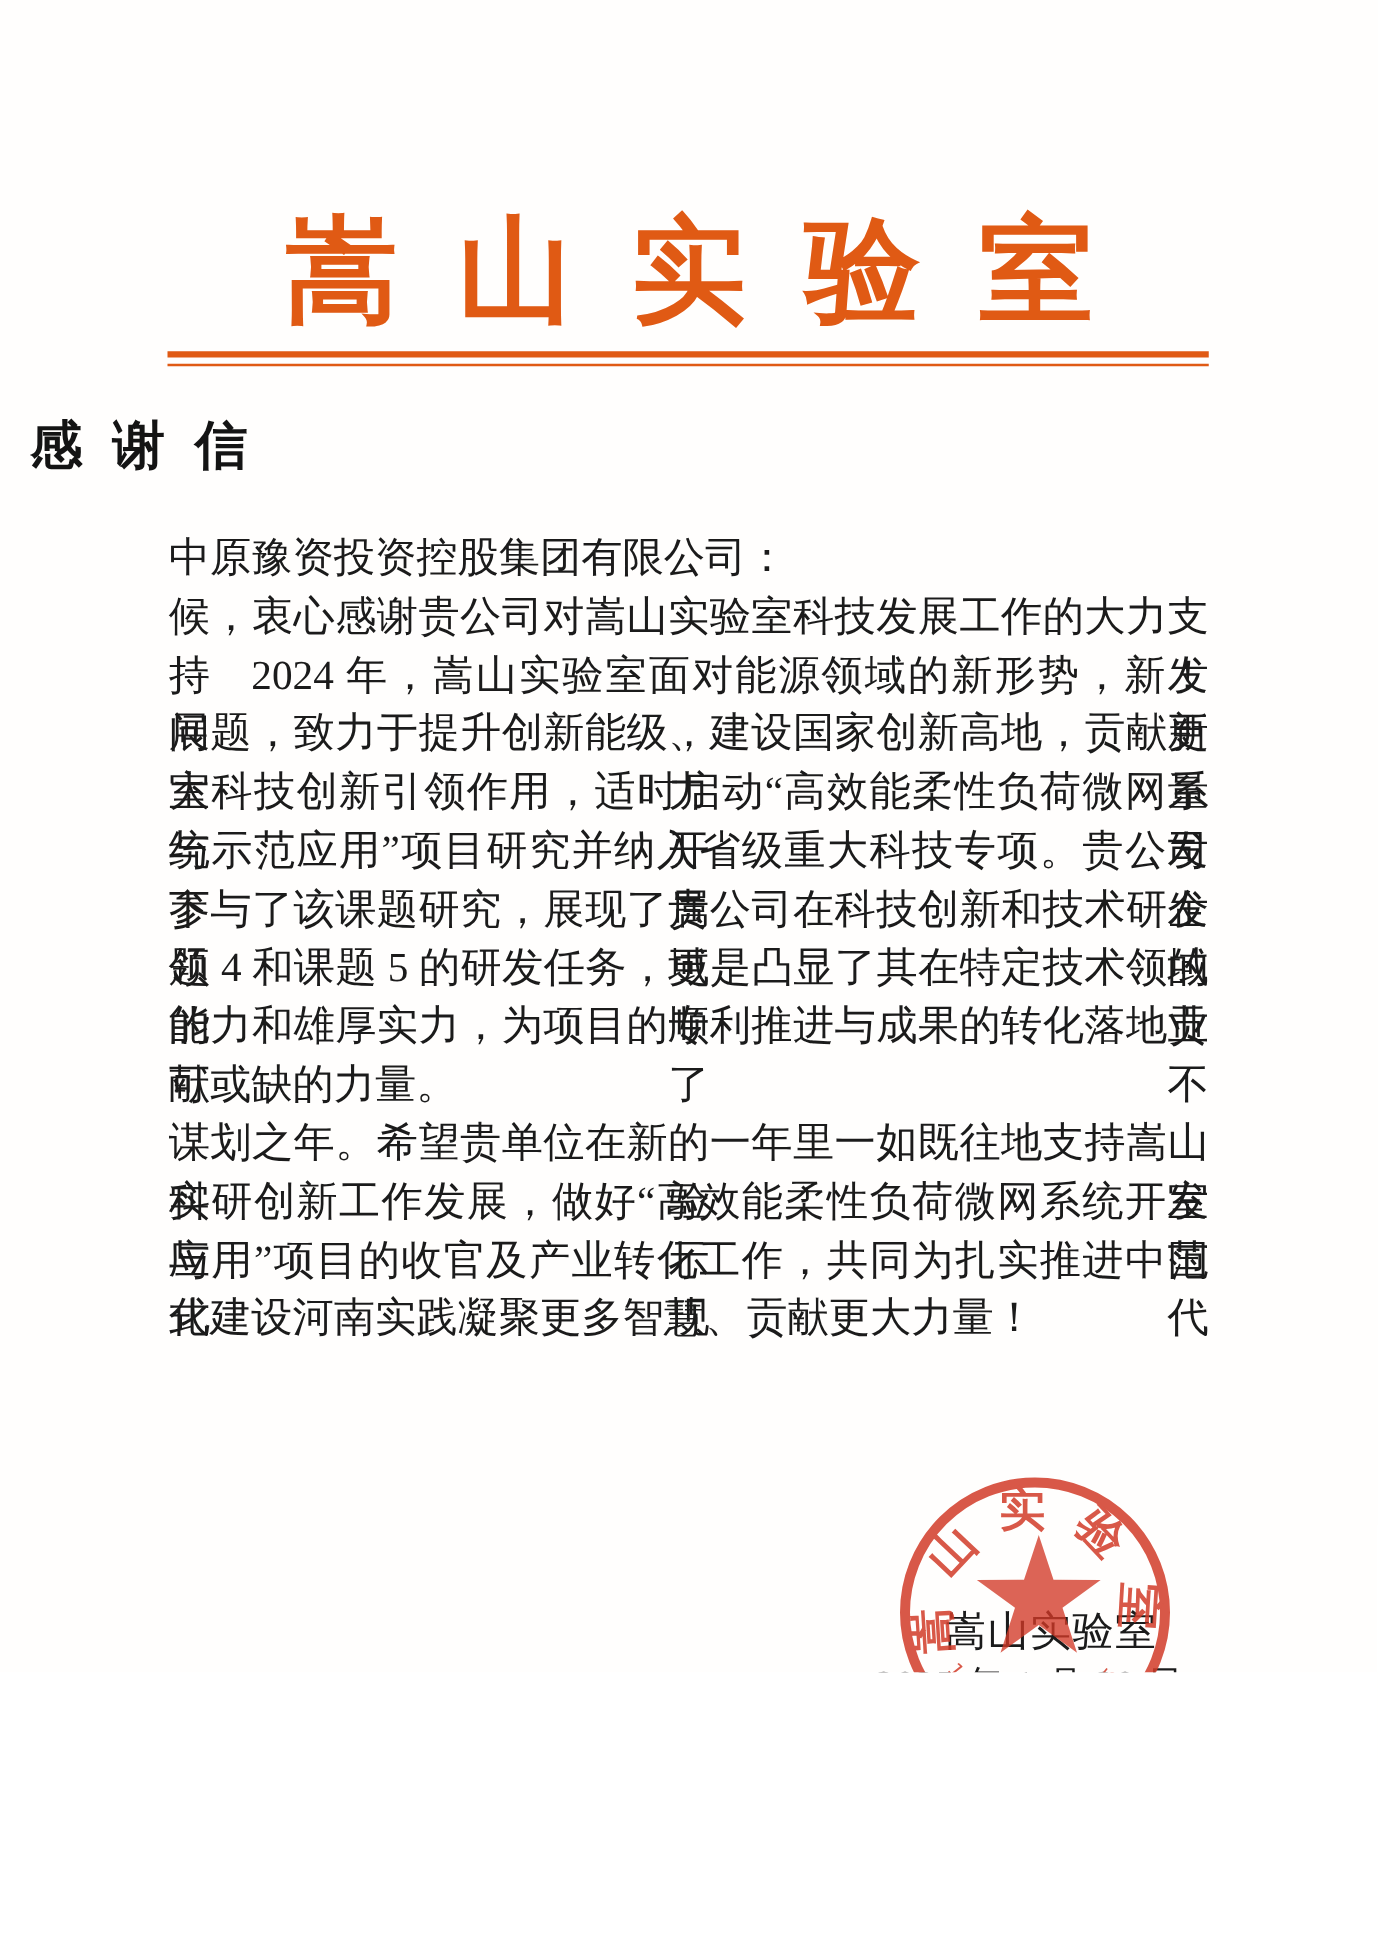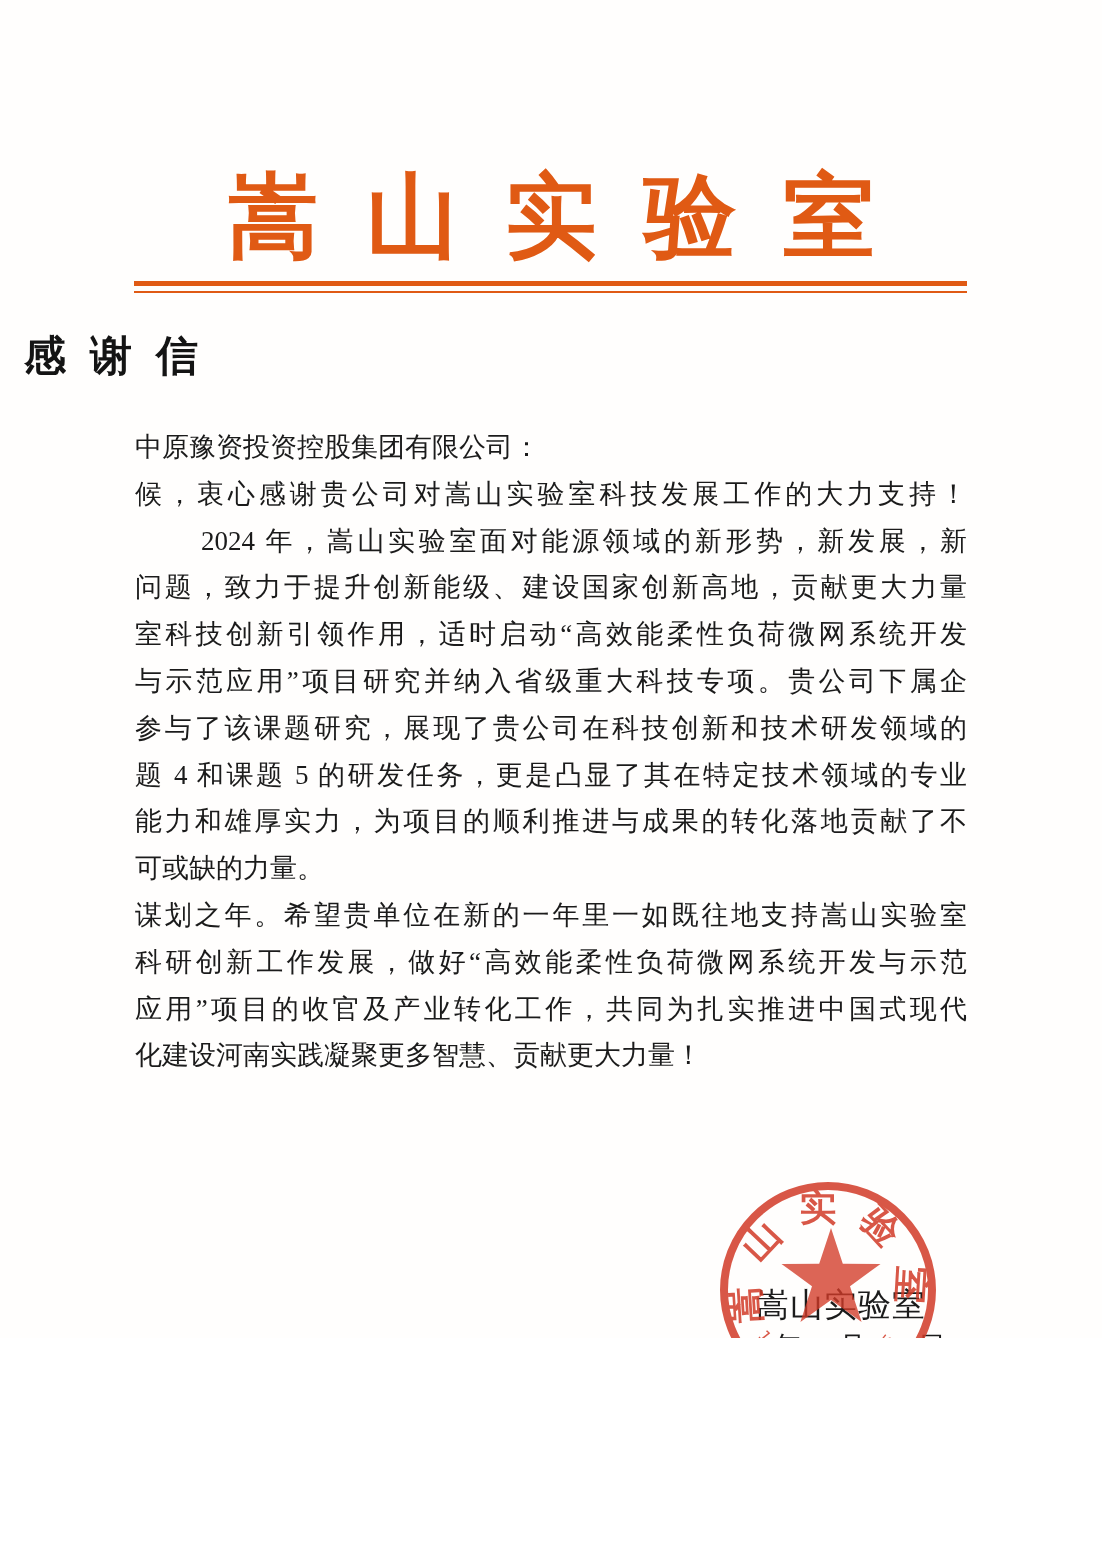--- a/index.html
+++ b/index.html
@@ -25,21 +25,21 @@
   
   .doc-title {
     position:absolute; top:328px; left:0; width:100%;
     box-sizing:border-box; padding-left:24px;
     font-size:42px; font-weight:bold; letter-spacing:24px;
     color:#141414;
   }
   
   .body-text {
     position:absolute; left:135px; top:424px; width:832px;
-    font-size:27px; color:#1b1b1b;
+    font-size:33px; color:#1b1b1b;
   }
   .line {
     height:46.8px; line-height:46.8px;
     text-align:justify; text-align-last:justify;
     text-justify:inter-character;
   }
   .line.left { text-align-last:left; }
   .line.indent { text-indent:66px; }
   
   .sign-name {

